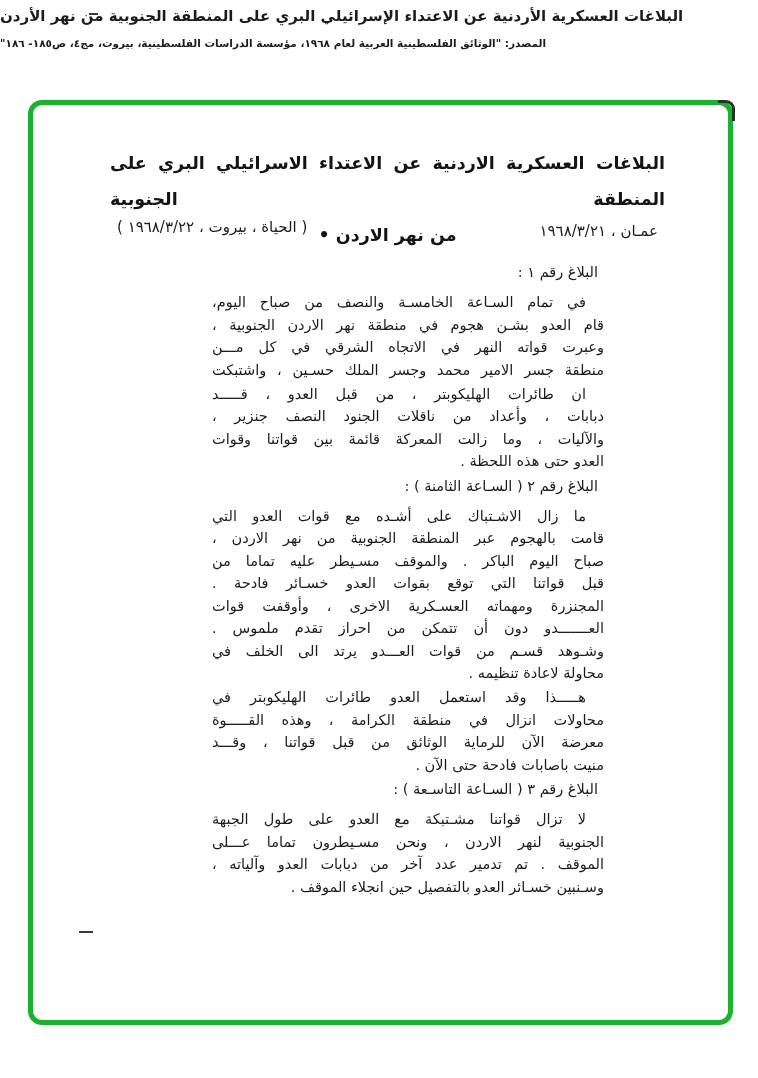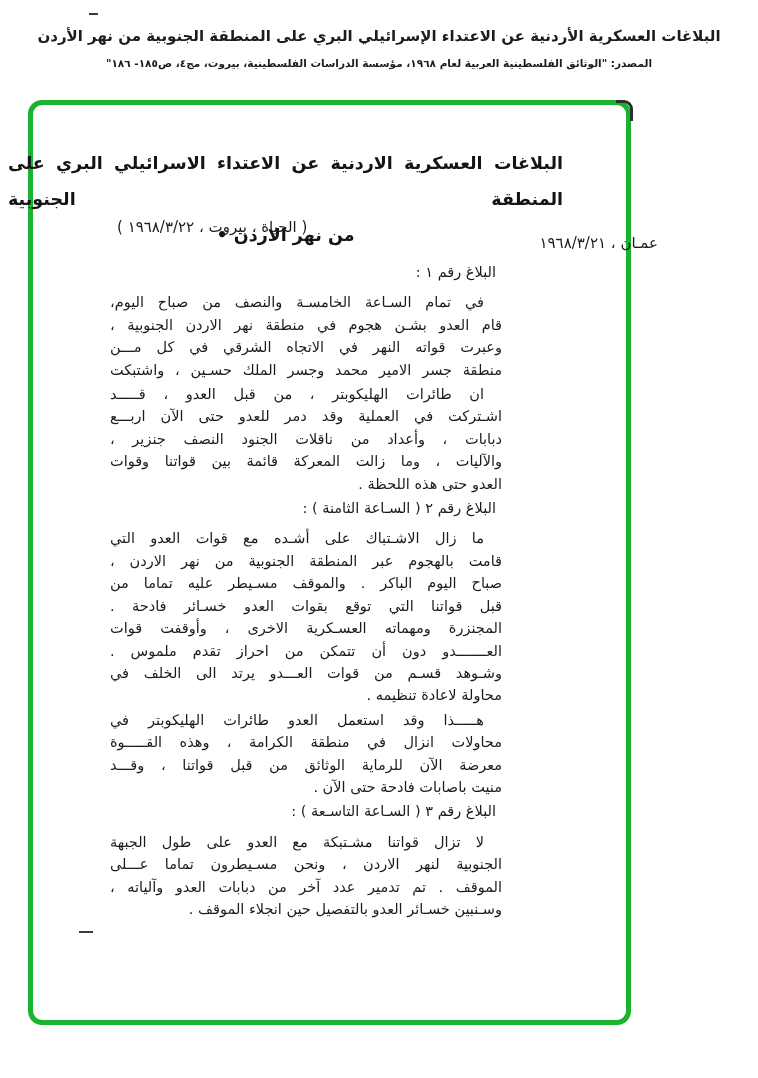--- a/index.html
+++ b/index.html
@@ -3,43 +3,43 @@
 <meta charset="utf-8">
 <style>
   html,body{margin:0;padding:0;}
   body{
     width:758px;height:1078px;background:#ffffff;
     font-family:"DejaVu Sans", sans-serif;color:#1c1c1c;
   }
   .page{position:relative;width:758px;height:1078px;background:#ffffff;overflow:hidden;}
 
   
-  .page-header{position:absolute;top:26px;left:0;width:758px;text-align:center;direction:rtl;}
+  .page-header{position:absolute;top:6px;left:0;width:758px;text-align:left;direction:rtl;}
   .header-title{font-size:15px;font-weight:bold;line-height:20px;letter-spacing:0;}
   .header-source{margin-top:11px;font-size:10.5px;font-weight:bold;}
 
   
   .frame{
-    position:absolute;left:28px;top:100px;width:603px;height:925px;
+    position:absolute;left:28px;top:100px;width:705px;height:925px;
     box-sizing:border-box;border:5px solid #1ab22e;border-radius:14px;background:#ffffff;
   }
   .corner-mark{
     position:absolute;top:-5px;right:-7px;width:14px;height:18px;
     border-top:3px solid #27322a;border-right:3px solid #27322a;border-top-right-radius:9px;
   }
 
   
   .doc-title{position:absolute;top:40px;right:63px;width:555px;direction:rtl;
     font-size:17.5px;font-weight:bold;line-height:36px;color:#141414;}
   .doc-title-line.l1{text-align:justify;text-align-last:justify;}
   .doc-title-line.l2{text-align:center;}
 
   
   .dateline{position:absolute;top:113px;left:0;width:695px;height:26px;direction:rtl;font-size:15px;}
-  .date-place{position:absolute;right:70px;top:16px;direction:rtl;white-space:nowrap;}
+  .date-place{position:absolute;right:70px;top:4px;direction:rtl;white-space:nowrap;}
   .date-src{position:absolute;left:84px;top:0;direction:rtl;white-space:nowrap;}
 
   
   .body-col{
     position:absolute;top:156px;right:124px;width:392px;direction:rtl;
     font-size:14.5px;line-height:22.4px;color:#1b1b1b;
   }
   .communique-heading{margin:0 0 8px;padding-right:6px;white-space:nowrap;}
   .para{margin:0 0 2px;}
   .para .line{text-align:justify;text-align-last:justify;}
@@ -79,21 +79,20 @@
     <div class="body-col" id="sections">
         <div class="communique-heading">البلاغ رقم ١ :</div>
         <div class="para">
           <div class="line first">في تمام السـاعة الخامسـة والنصف من صباح اليوم،</div>
           <div class="line">قام العدو بشـن هجوم في منطقة نهر الاردن الجنوبية ،</div>
           <div class="line">وعبرت قواته النهر في الاتجاه الشرقي في كل مـــن</div>
           <div class="line">منطقة جسر الامير محمد وجسر الملك حسـين ، واشتبكت</div>
         </div>
         <div class="para">
           <div class="line first">ان طائرات الهليكوبتر ، من قبل العدو ، قـــــد</div>
-          <div class="line">اشـتركت في العملية وقد دمر للعدو حتى الآن اربـــع</div>
           <div class="line">دبابات ، وأعداد من ناقلات الجنود النصف جنزير ،</div>
           <div class="line">والآليات ، وما زالت المعركة قائمة بين قواتنا وقوات</div>
           <div class="line last">العدو حتى هذه اللحظة .</div>
         </div>
         <div class="communique-heading">البلاغ رقم ٢ ( السـاعة الثامنة ) :</div>
         <div class="para">
           <div class="line first">ما زال الاشـتباك على أشـده مع قوات العدو التي</div>
           <div class="line">قامت بالهجوم عبر المنطقة الجنوبية من نهر الاردن ،</div>
           <div class="line">صباح اليوم الباكر . والموقف مسـيطر عليه تماما من</div>
           <div class="line">قبل قواتنا التي توقع بقوات العدو خسـائر فادحة .</div>

